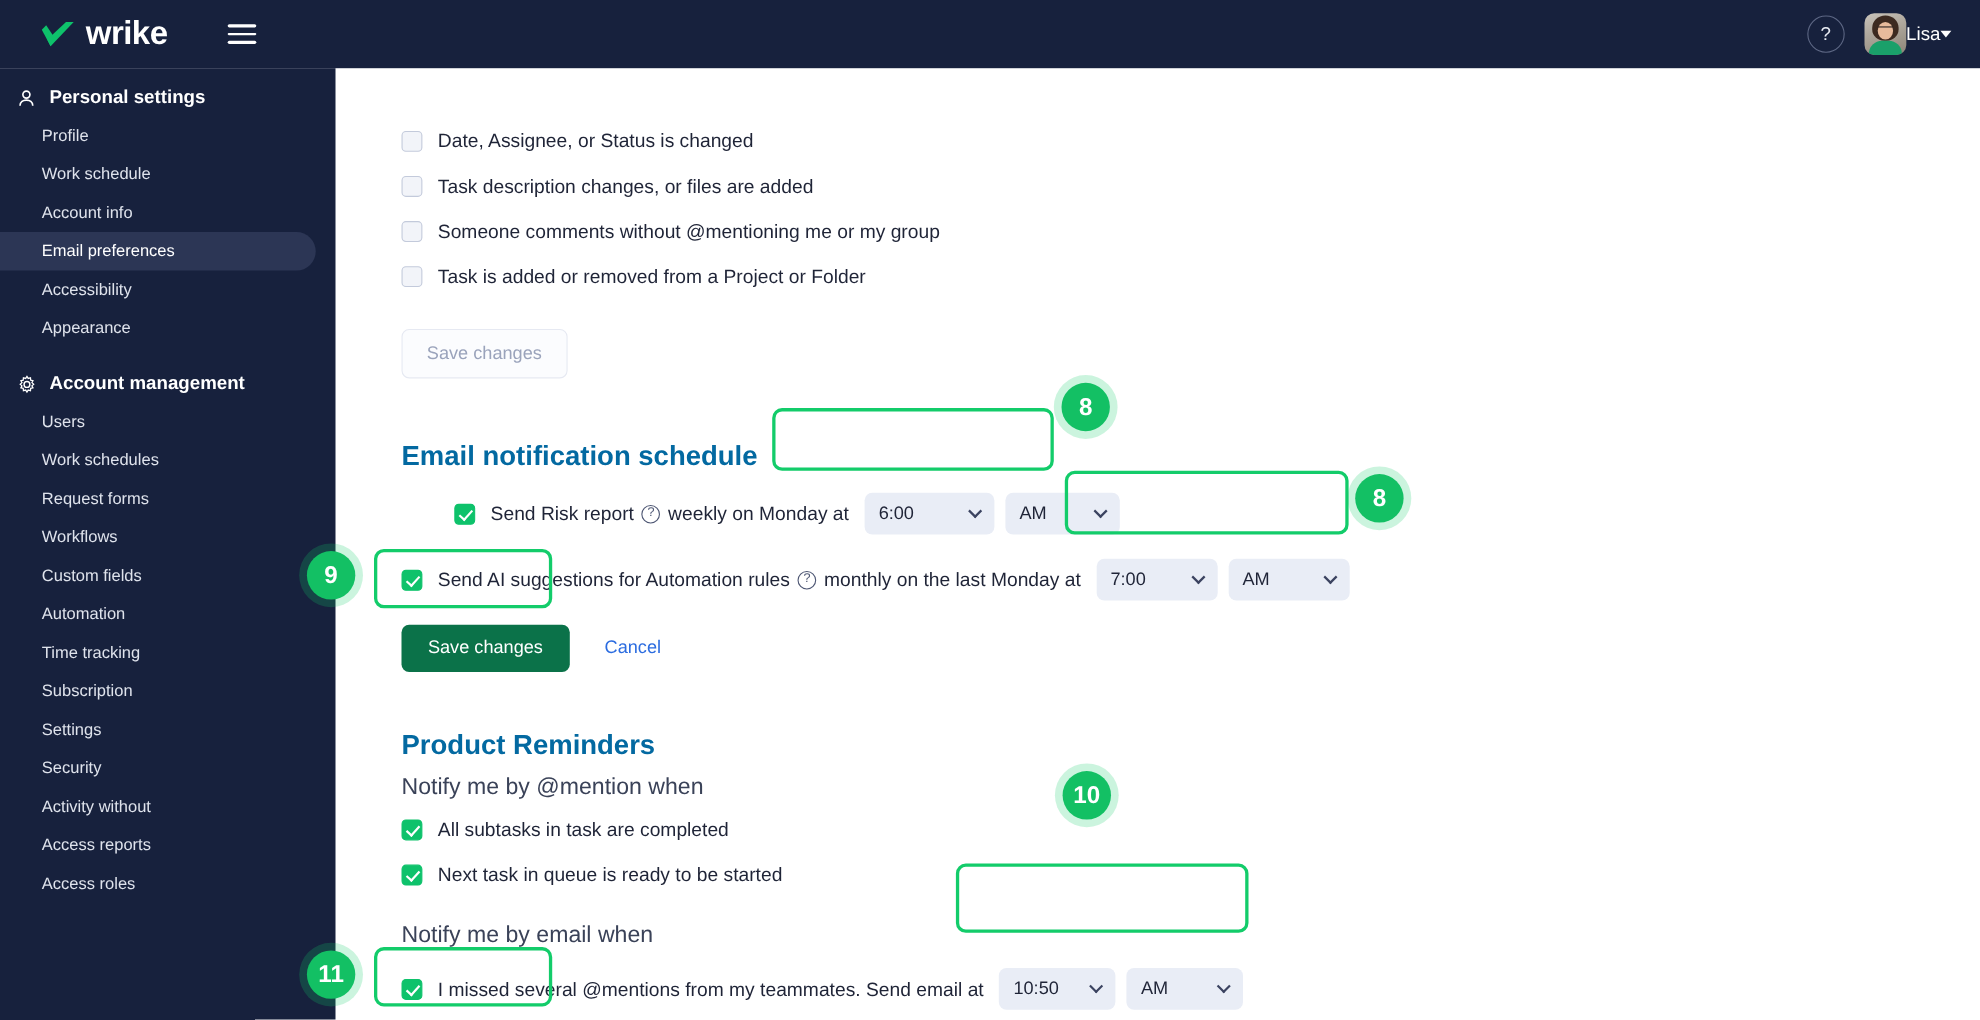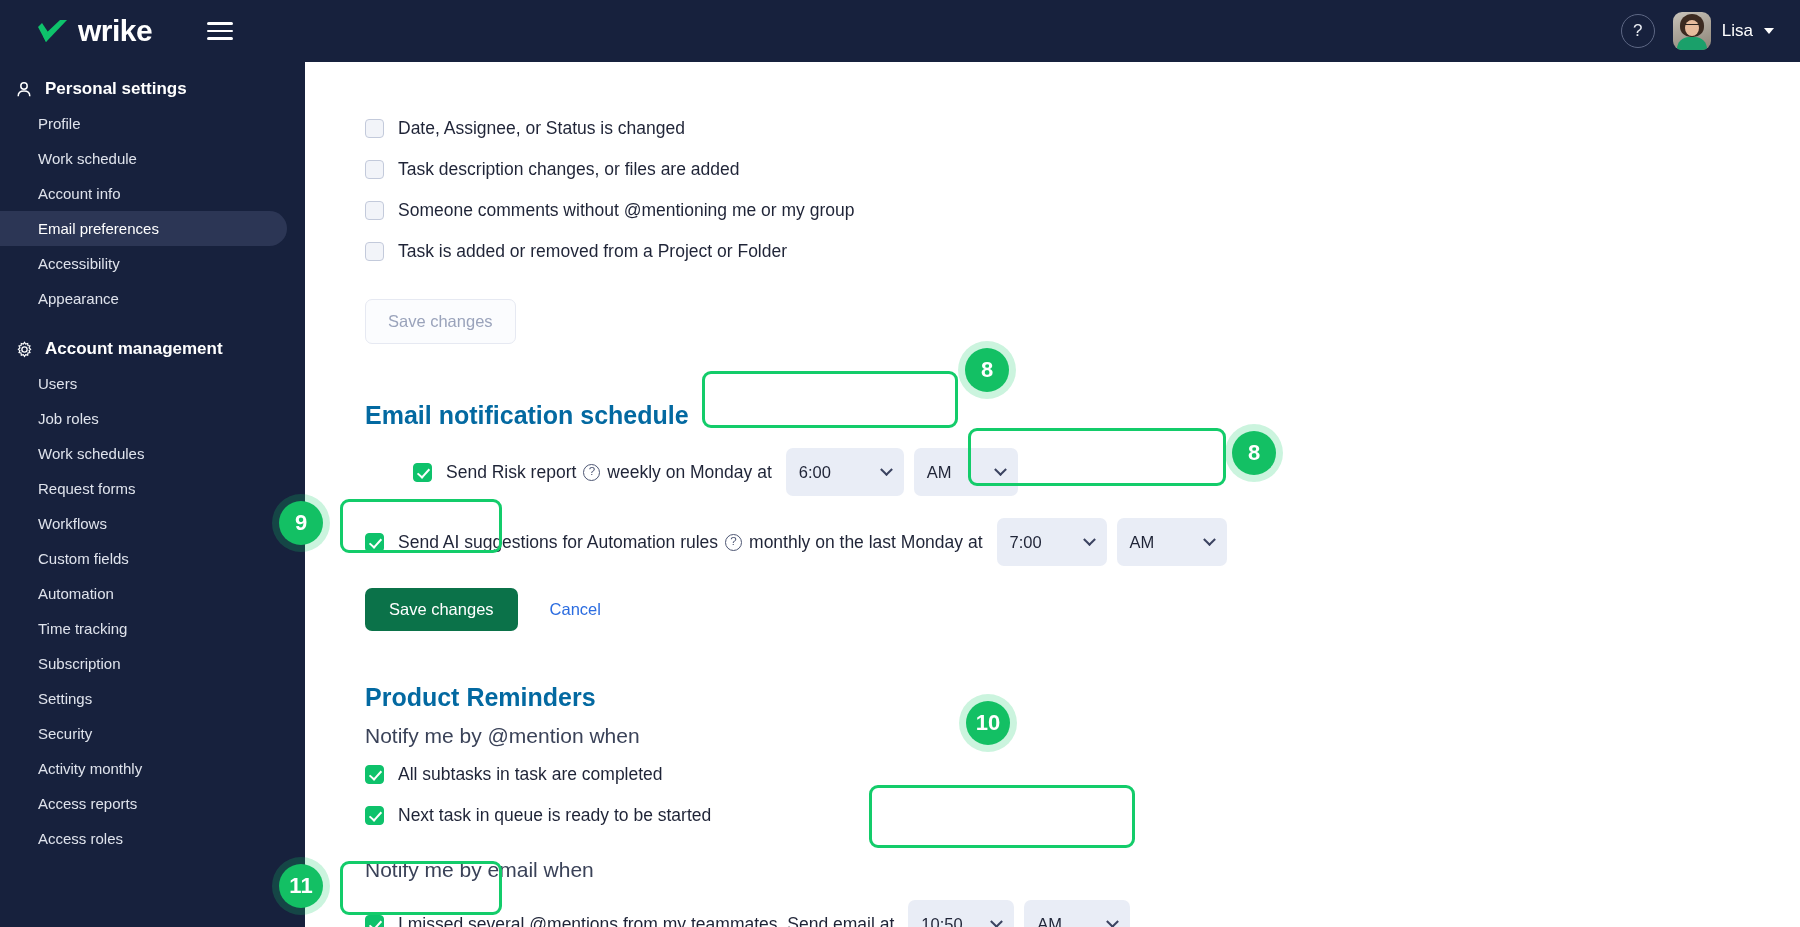--- a/index.html
+++ b/index.html
@@ -23,21 +23,21 @@
   .logo-text { color: #ffffff; font-size: 30px; font-weight: 700; letter-spacing: -0.5px; }
   .hamburger { margin-left: 55px; width: 26px; display: flex; flex-direction: column; gap: 5px; cursor: pointer; }
   .hamburger span { display: block; height: 2.5px; background: #ffffff; border-radius: 2px; }
   .topbar-right { margin-left: auto; display: flex; align-items: center; margin-right: 26px; gap: 18px; }
   .help-btn {
     width: 34px; height: 34px; border-radius: 50%;
     border: 1.5px solid #5d6784;
     display: flex; align-items: center; justify-content: center;
     color: #e9ecf3; font-size: 17px; cursor: pointer;
   }
-  .user-chip { display: flex; align-items: center; gap: 11px; cursor: pointer; }
+  .user-chip { display: flex; align-items: center; cursor: pointer; }
   .avatar {
     width: 38px; height: 38px; border-radius: 9px; overflow: hidden;
     background: linear-gradient(160deg,#c9c4bb 0%, #b0a99e 38%, #8c8477 100%);
     position: relative;
   }
   .avatar .hair { position:absolute; left:7px; top:2px; width:24px; height:23px; border-radius:50% 50% 45% 45%; background:#3c2a20; }
   .avatar .face { position:absolute; left:12px; top:8px; width:14px; height:16px; border-radius:50%; background:#e7bb9c; }
   .avatar .glasses { position:absolute; left:12px; top:12px; width:14px; height:4px; border-top:1.5px solid #2b2320; }
   .avatar .body { position:absolute; left:4px; bottom:0; width:30px; height:13px; border-radius:12px 12px 0 0; background:#1aa06a; }
   .user-name { color: #ffffff; font-size: 17px; }
@@ -111,21 +111,21 @@
   .qmark {
     display: inline-flex; align-items: center; justify-content: center;
     width: 17px; height: 17px; min-width:17px; border-radius: 50%;
     border: 1.4px solid #4d5673; color: #4d5673;
     font-size: 11.5px; margin: 0 7px; cursor: pointer; line-height: 1;
   }
 
   .sel {
     display: inline-flex; align-items: center; justify-content: space-between;
     background: #e9edf6; border: none; border-radius: 7px;
-    padding: 12px 13px; height: 48px;
+    padding: 12px 13px; height: 38px;
     font-size: 16.5px; color: #1f2437; cursor: pointer;
   }
   .sel .chev {
     width: 9px; height: 9px; margin-left: 18px;
     border-right: 2px solid #3b4360; border-bottom: 2px solid #3b4360;
     transform: rotate(45deg) translate(-2px,-2px);
   }
 
   .btn-primary {
     background: #0b7249; color: #ffffff;
@@ -212,31 +212,30 @@
       <div class="nav-group-head">
         <span class="gicon">
           <svg width="17" height="17" viewBox="0 0 18 18">
             <circle cx="9" cy="9" r="2.8" fill="none" stroke="#ffffff" stroke-width="1.4"></circle>
             <path d="M9 1.3 L10.2 3.2 L12.4 2.6 L12.6 4.9 L14.8 5.3 L13.8 7.3 L15.5 8.8 L13.8 10.3 L14.8 12.3 L12.6 12.7 L12.4 15 L10.2 14.4 L9 16.3 L7.8 14.4 L5.6 15 L5.4 12.7 L3.2 12.3 L4.2 10.3 L2.5 8.8 L4.2 7.3 L3.2 5.3 L5.4 4.9 L5.6 2.6 L7.8 3.2 Z" fill="none" stroke="#ffffff" stroke-width="1.2"></path>
           </svg>
         </span>
         <span>Account management</span>
       </div>
       <div class="nav-item">Users</div>
-      <div class="nav-item">Job roles</div>
       <div class="nav-item">Work schedules</div>
       <div class="nav-item">Request forms</div>
       <div class="nav-item">Workflows</div>
       <div class="nav-item">Custom fields</div>
       <div class="nav-item">Automation</div>
       <div class="nav-item">Time tracking</div>
       <div class="nav-item">Subscription</div>
       <div class="nav-item">Settings</div>
       <div class="nav-item">Security</div>
-      <div class="nav-item">Activity monthly</div>
+      <div class="nav-item">Activity without</div>
       <div class="nav-item">Access reports</div>
       <div class="nav-item">Access roles</div>
     </div>
 
     <div class="main">
 
       
       <div>
         <div class="chk-row">
           <span class="chk"></span>

